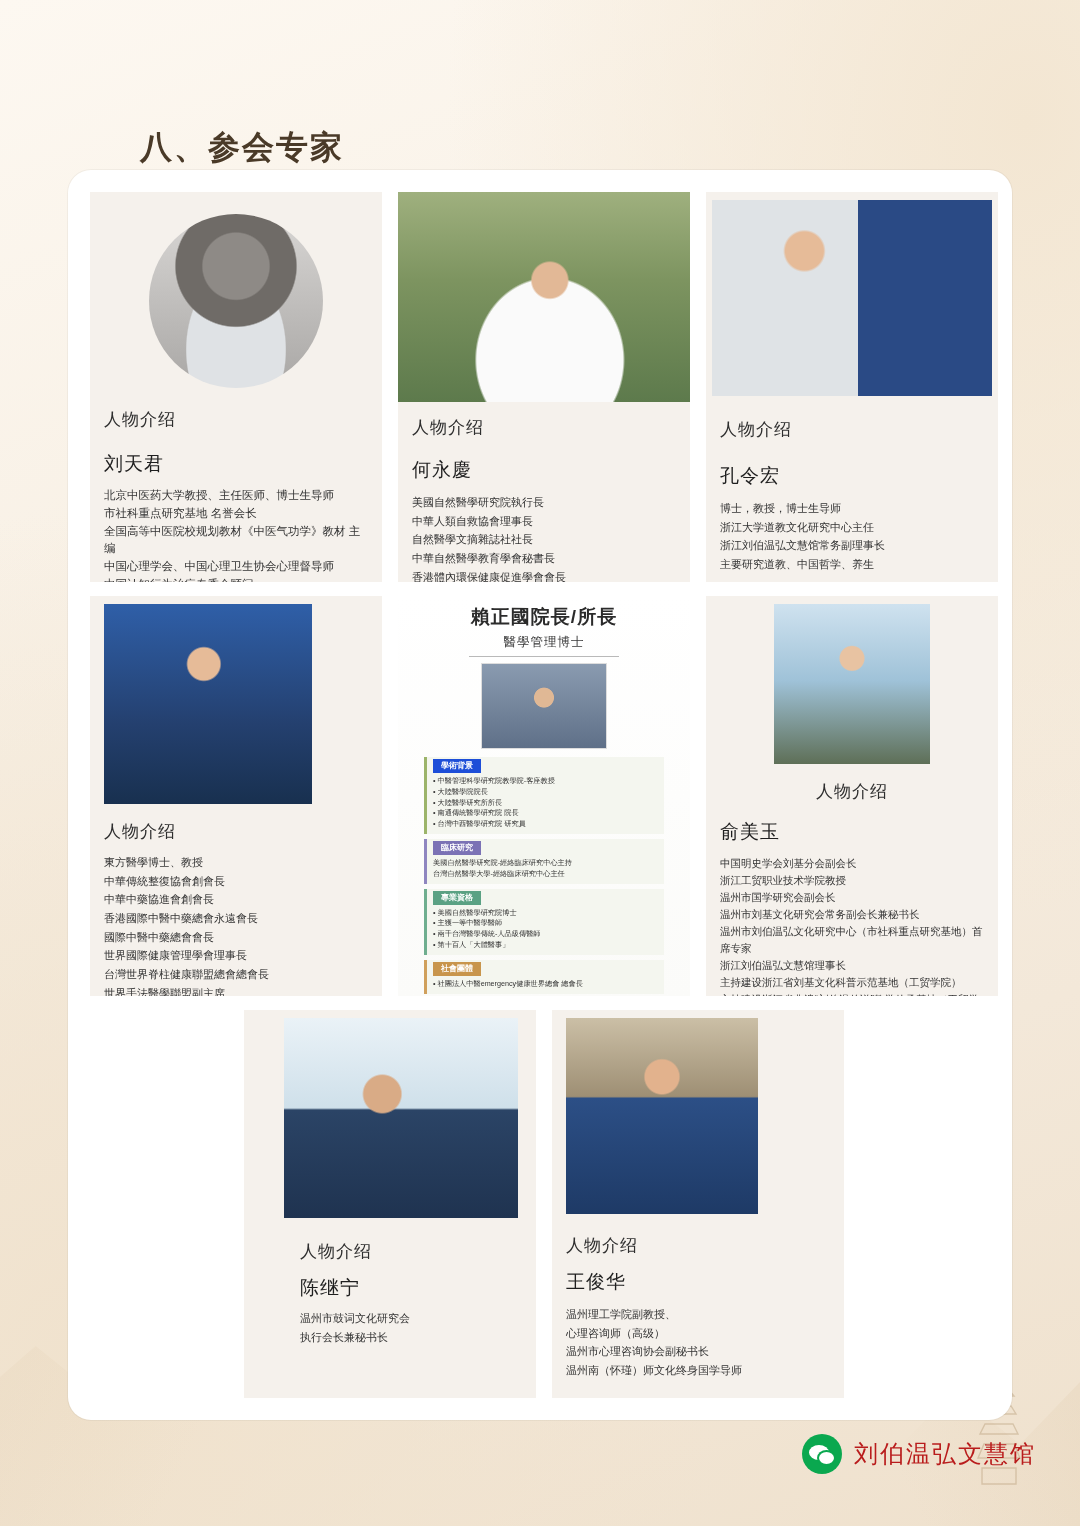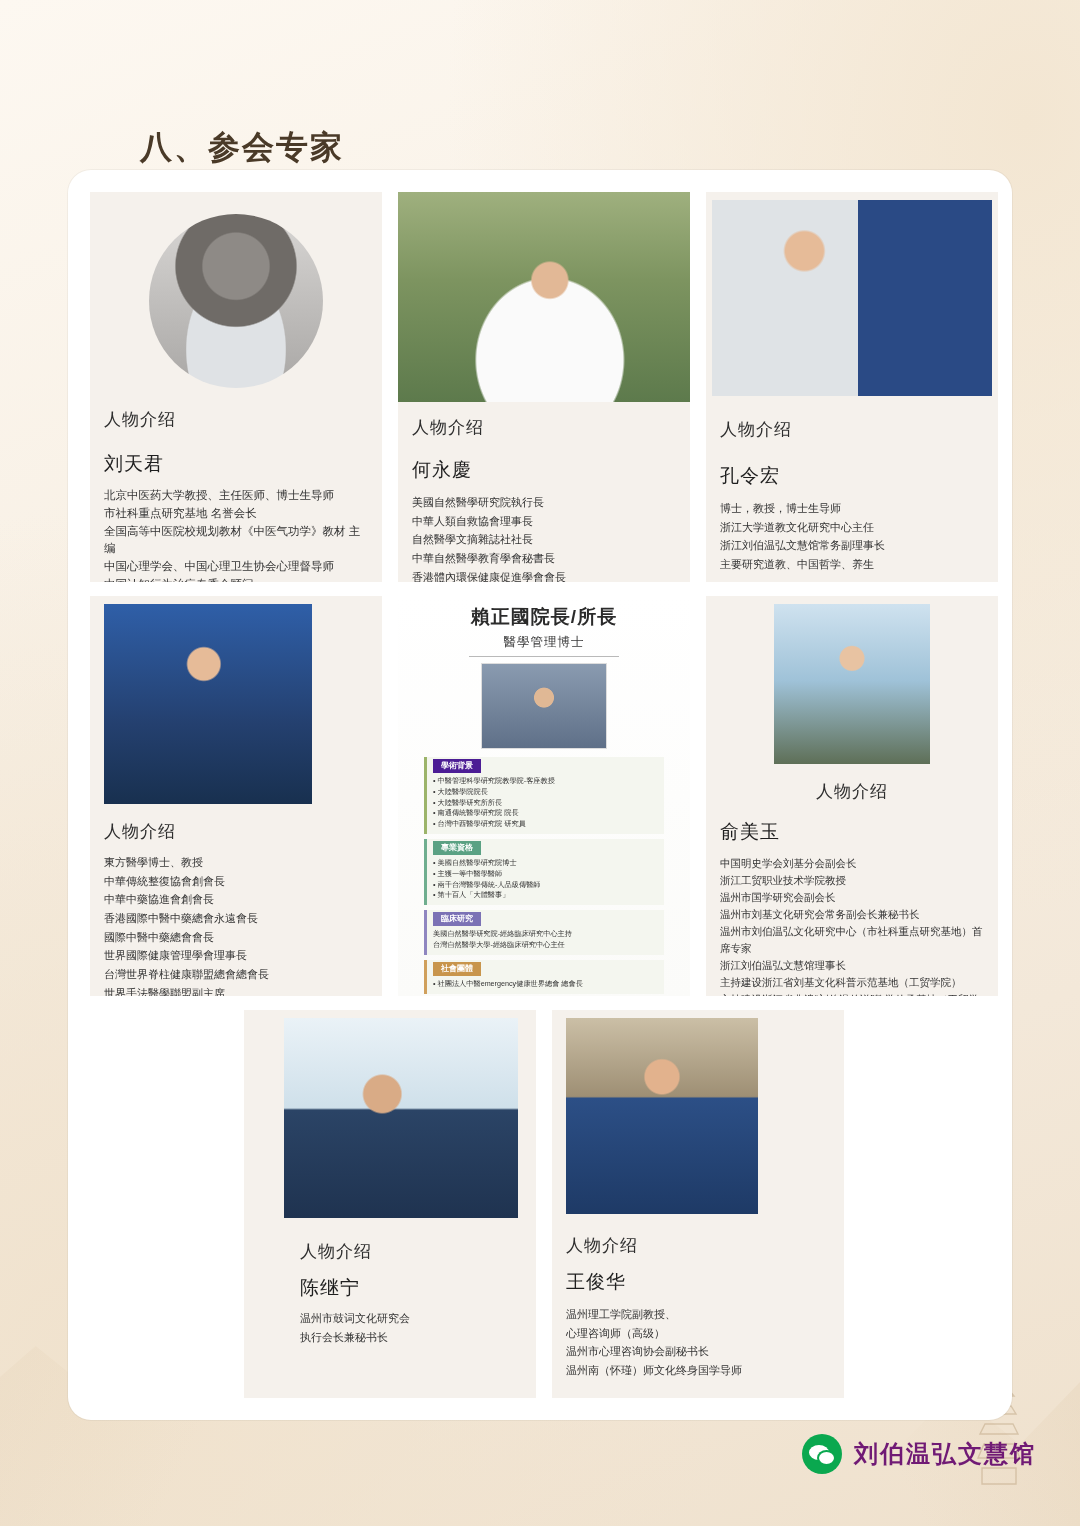--- a/index.html
+++ b/index.html
@@ -156,42 +156,42 @@
     border:1px solid #ddd;
   }
   .pbar {
     margin:0 26px 5px; padding:2px 6px 4px;
     font-size:7.2px; line-height:1.5; color:#333;
     background:#f4f6ef;
     border-left:3px solid #9cb46a;
   }
   .pbar .pb-h {
     display:inline-block; font-size:8px; font-weight:bold; color:#fff;
-    background:#4c1d95; padding:1px 8px; margin-bottom:3px;
+    background:#1d4ed8; padding:1px 8px; margin-bottom:3px;
   }
   .pbar.b2 { border-left-color:#6fae8f; } .pbar.b2 .pb-h { background:#5aa183; }
   .pbar.b3 { border-left-color:#8f86c0; } .pbar.b3 .pb-h { background:#7b72b5; }
   .pbar.b4 { border-left-color:#d0a05c; } .pbar.b4 .pb-h { background:#c8954c; }
   .pb-lines { white-space:pre-line; }
 
   
   .footer {
     position:absolute; right:44px; bottom:52px;
     display:flex; align-items:center; gap:12px;
   }
   .wechat {
     width:40px; height:40px; border-radius:50%;
     background:#0aa84f; position:relative;
   }
   .wechat:before, .wechat:after {
     content:""; position:absolute; background:#fff; border-radius:50%;
   }
   .wechat:before { width:20px; height:15px; left:7px; top:11px; }
   .wechat:after  { width:15px; height:12px; left:17px; top:18px; box-shadow:0 0 0 2px #0aa84f; }
-  .footer-text { font-size:24px; color:#701a75; letter-spacing:2px;font-weight:bold; }
+  .footer-text { font-size:24px; color:#b91c1c; letter-spacing:2px; }
 </style>
 </head>
 <body>
 
 <div class="deco-left"></div>
 <div class="deco-right"></div>
 <svg class="pagoda" viewBox="0 0 46 120">
   <g fill="none" stroke="#a98b63" stroke-width="1.4">
     <path d="M23 4 L23 14"></path>
     <path d="M8 24 L38 24 L33 18 L13 18 Z"></path>
@@ -274,31 +274,31 @@
         <div class="poster-photo"></div>
 
         <div class="pbar">
           <span class="pb-h">學術背景</span>
           <div class="pb-lines">• 中醫管理科學研究院教學院-客座教授
 • 大陸醫學院院長
 • 大陸醫學研究所所長
 • 南通傳統醫學研究院 院長
 • 台灣中西醫學研究院 研究員</div>
         </div>
+        <div class="pbar b3">
+          <span class="pb-h">臨床研究</span>
+          <div class="pb-lines">美國自然醫學研究院-經絡臨床研究中心主持
+台灣自然醫學大學-經絡臨床研究中心主任</div>
+        </div>
         <div class="pbar b2">
           <span class="pb-h">專業資格</span>
           <div class="pb-lines">• 美國自然醫學研究院博士
 • 主獲一等中醫學醫師
 • 兩千台灣醫學傳統-人品級傳醫師
 • 第十百人「大體醫事」</div>
-        </div>
-        <div class="pbar b3">
-          <span class="pb-h">臨床研究</span>
-          <div class="pb-lines">美國自然醫學研究院-經絡臨床研究中心主持
-台灣自然醫學大學-經絡臨床研究中心主任</div>
         </div>
         <div class="pbar b4">
           <span class="pb-h">社會團體</span>
           <div class="pb-lines">• 社團法人中醫emergency健康世界總會 總會長</div>
         </div>
 
       </div>
     </div>
 
     <div class="card" id="card-yu">

